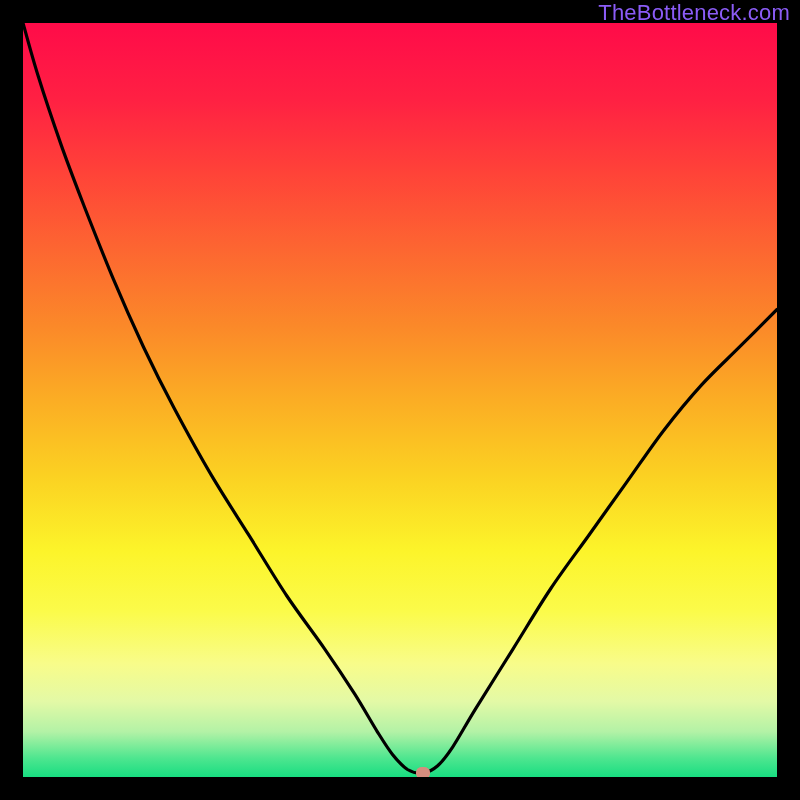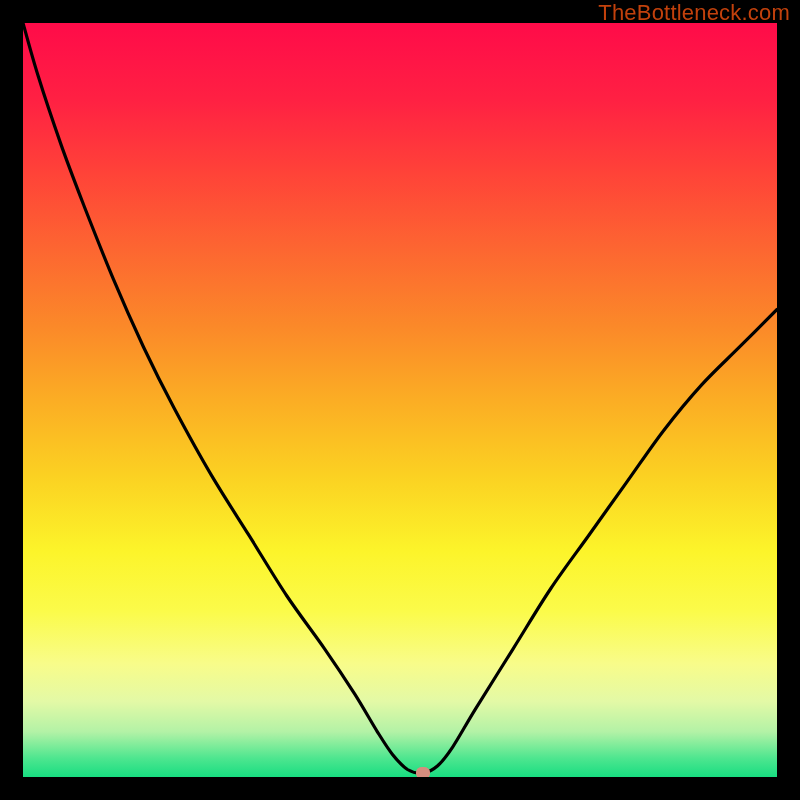--- a/index.html
+++ b/index.html
@@ -14,21 +14,21 @@
   .frame {
     position: relative;
     width: 800px;
     height: 800px;
     background: #000;
   }
   .watermark {
     position: absolute;
     top: 0px;
     right: 10px;
-    color: #c2410c;
+    color: #8b5cf6;
     font-size: 22px;
     font-weight: 500;
     letter-spacing: 0.2px;
     z-index: 10;
     user-select: none;
     text-align: center;
   }
   .plot-area {
     position: absolute;
     left: 23px;

